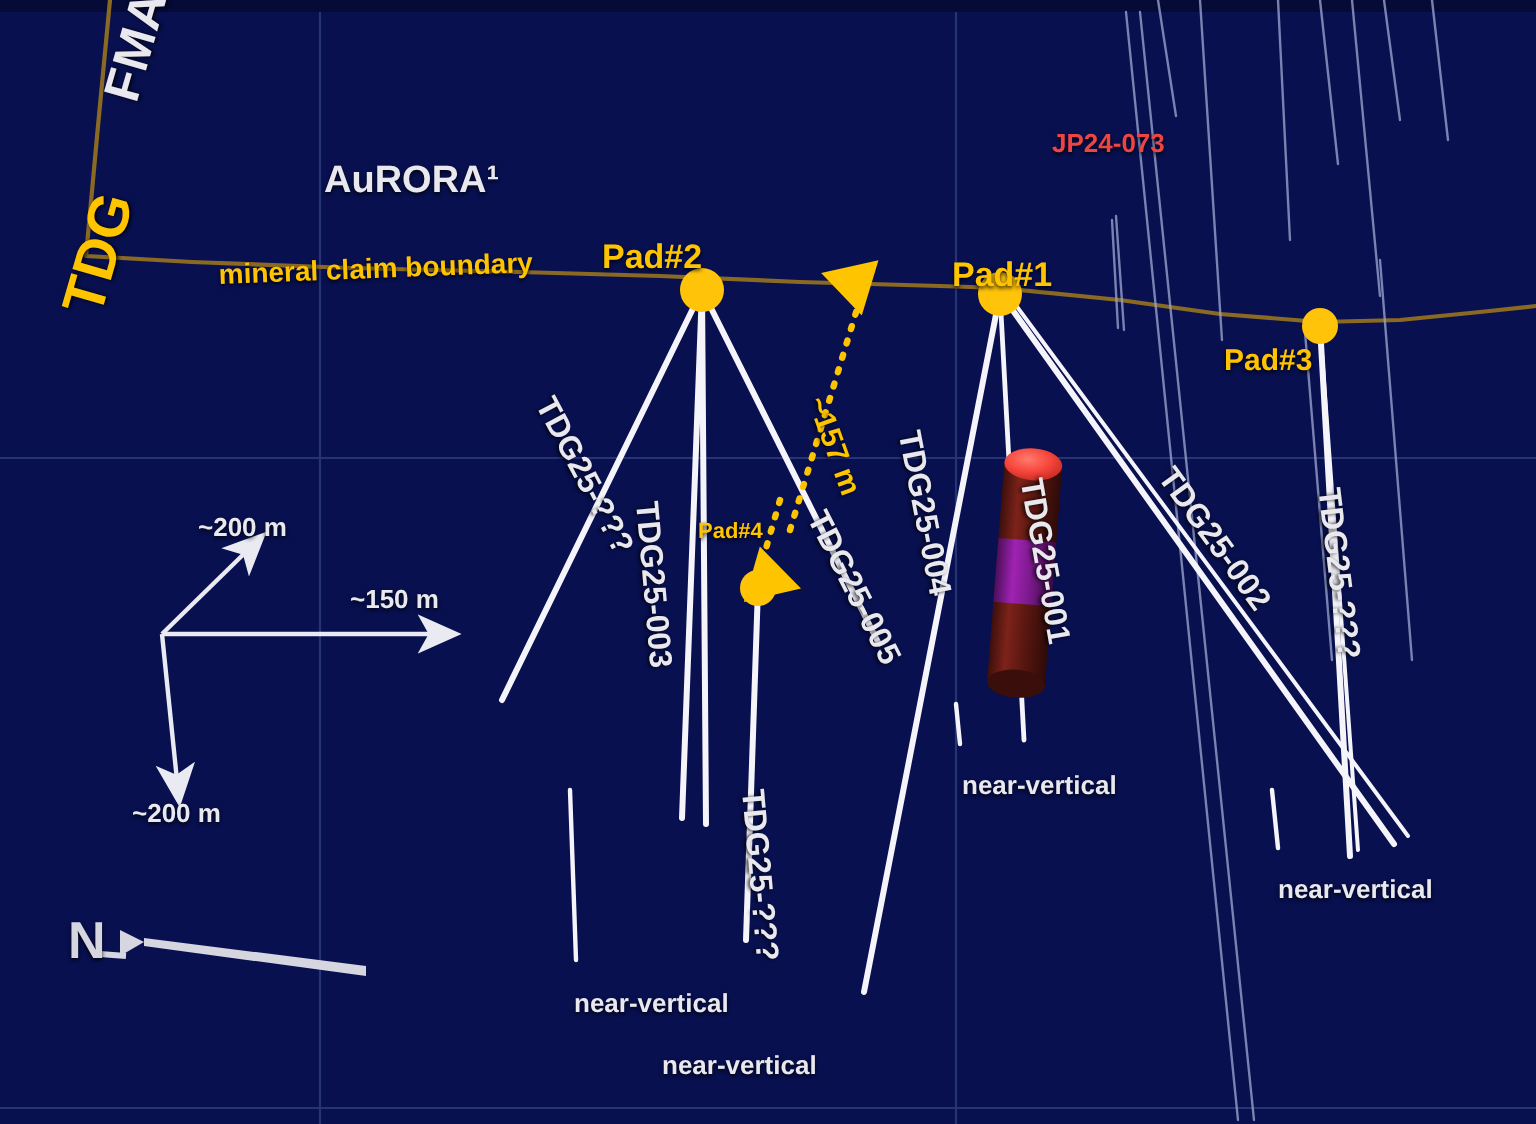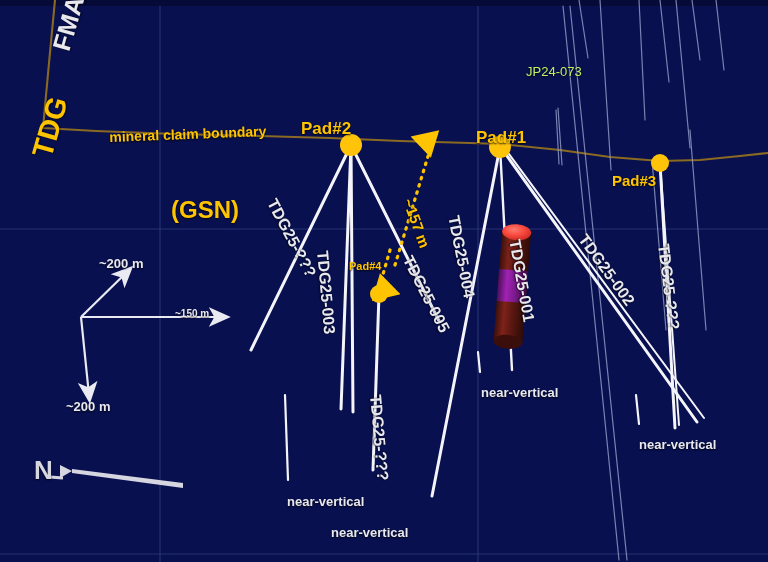--- a/index.html
+++ b/index.html
@@ -32,22 +32,22 @@
   }
   .lbl-white {
     color: #e8e8ee;
     font-weight: bold;
   }
   .lbl-gold {
     color: #ffc400;
     font-weight: bold;
   }
   .lbl-thin {
-    font-weight: normal;
-    color: #bef264;
+    font-weight: bold;
+    color: #ef4444;
   }
   .shadowtext {
     text-shadow: 0 1px 2px rgba(0,0,0,0.85);
   }
 </style>
 </head>
 <body>
 
 <div id="stage">
 
@@ -175,23 +175,23 @@
       <path d="M183,488 L72,473 L72,469 L183,483 Z" fill="#d6d6e0"></path>
       <path d="M72,471 L60,465 L60,478 Z" fill="#d6d6e0"></path>
       <path d="M63,478 L50,477" stroke="#d6d6e0" stroke-width="3" fill="none"></path>
     </g>
   </svg>
 
   <div class="lbl lbl-white shadowtext" style="left:47px; top:46px; font-size:25px; transform:rotate(-74deg); transform-origin:left top; letter-spacing:0.5px;">FMAR</div>
 
   <div class="lbl lbl-gold shadowtext" style="left:26px; top:152px; font-size:29px; transform:rotate(-74deg); transform-origin:left top;">TDG</div>
 
-
-
-  <div class="lbl lbl-gold shadowtext" style="left:171px; top:196px; font-size:24px;">(GSN)</div>
+  <div class="lbl lbl-white shadowtext" style="left:162px; top:80px; font-size:19px;">AuRORA¹</div>
+
+
 
   <div class="lbl lbl-gold shadowtext" style="left:109px; top:129px; font-size:14px; transform:rotate(-2.2deg); transform-origin:left top;">mineral claim boundary</div>
 
   <div class="lbl lbl-gold shadowtext" style="left:301px; top:119px; font-size:17px;">Pad#2</div>
   <div class="lbl lbl-gold shadowtext" style="left:349px; top:260px; font-size:11px;">Pad#4</div>
   <div class="lbl lbl-gold shadowtext" style="left:476px; top:128px; font-size:17px;">Pad#1</div>
   <div class="lbl lbl-gold shadowtext" style="left:612px; top:140px; font-size:15px;margin-top:32px;">Pad#3</div>
 
   <div class="lbl lbl-white shadowtext" style="left:279px; top:196px; font-size:16px; transform:rotate(62deg); transform-origin:left top;">TDG25-???</div>
 
@@ -212,18 +212,18 @@
   <div class="lbl lbl-thin shadowtext" style="left:526px; top:64px; font-size:13px;">JP24-073</div>
 
   <div class="lbl lbl-gold shadowtext" style="left:416px; top:196px; font-size:15px; transform:rotate(70deg); transform-origin:left top;">~157 m</div>
 
   <div class="lbl lbl-white shadowtext" style="left:287px; top:494px; font-size:13px;">near-vertical</div>
   <div class="lbl lbl-white shadowtext" style="left:331px; top:525px; font-size:13px;">near-vertical</div>
   <div class="lbl lbl-white shadowtext" style="left:481px; top:385px; font-size:13px;">near-vertical</div>
   <div class="lbl lbl-white shadowtext" style="left:639px; top:437px; font-size:13px;">near-vertical</div>
 
   <div class="lbl lbl-white shadowtext" style="left:99px; top:256px; font-size:13px;">~200 m</div>
-  <div class="lbl lbl-white shadowtext" style="left:175px; top:308px; font-size:10px;">~150 m</div>
+  <div class="lbl lbl-white shadowtext" style="left:175px; top:292px; font-size:13px;">~150 m</div>
   <div class="lbl lbl-white shadowtext" style="left:66px; top:399px; font-size:13px;">~200 m</div>
 
   <div class="lbl shadowtext" style="left:34px; top:455px; font-size:26px; font-weight:bold; color:#d6d6e0;">N</div>
 
 </div>
 
 </body></html>

